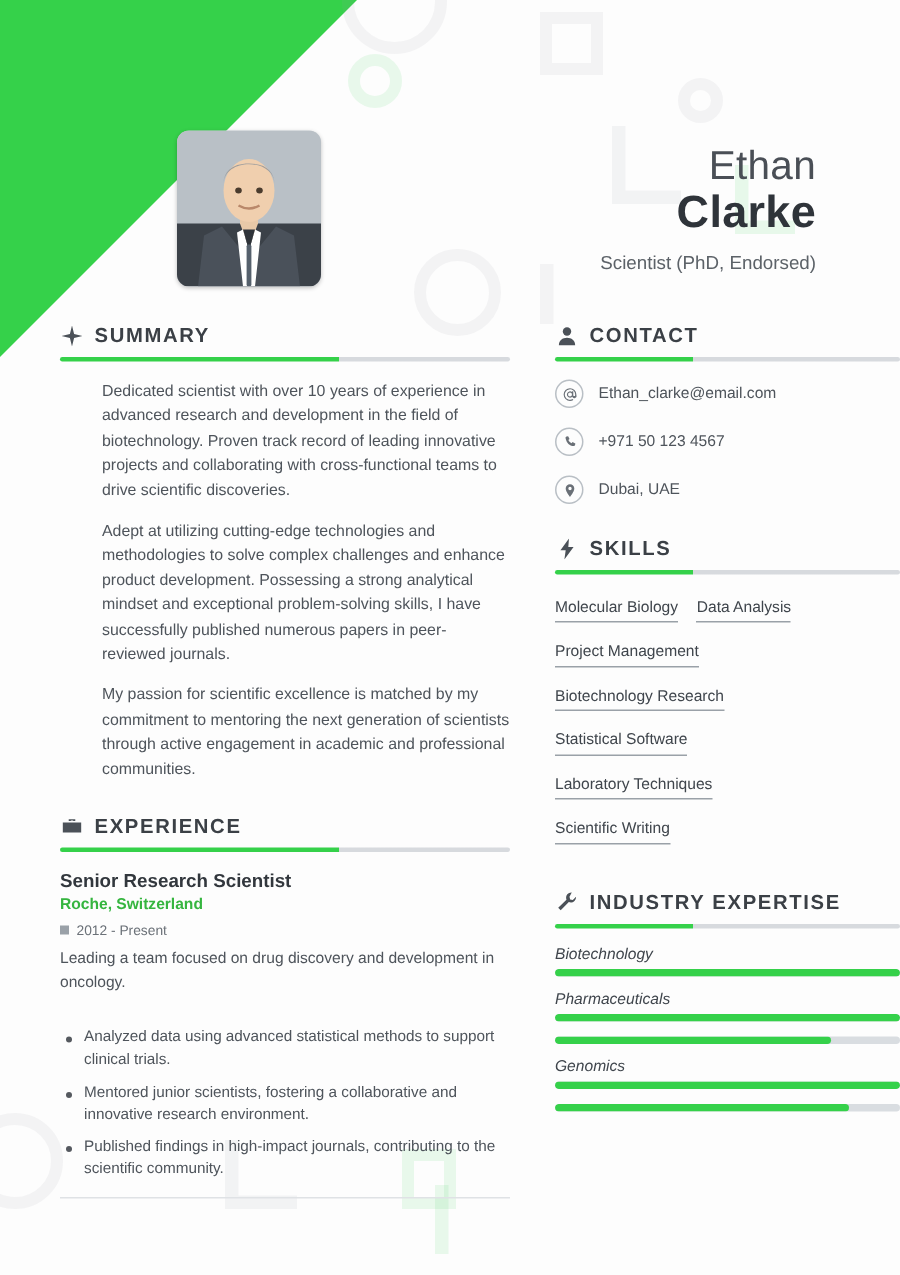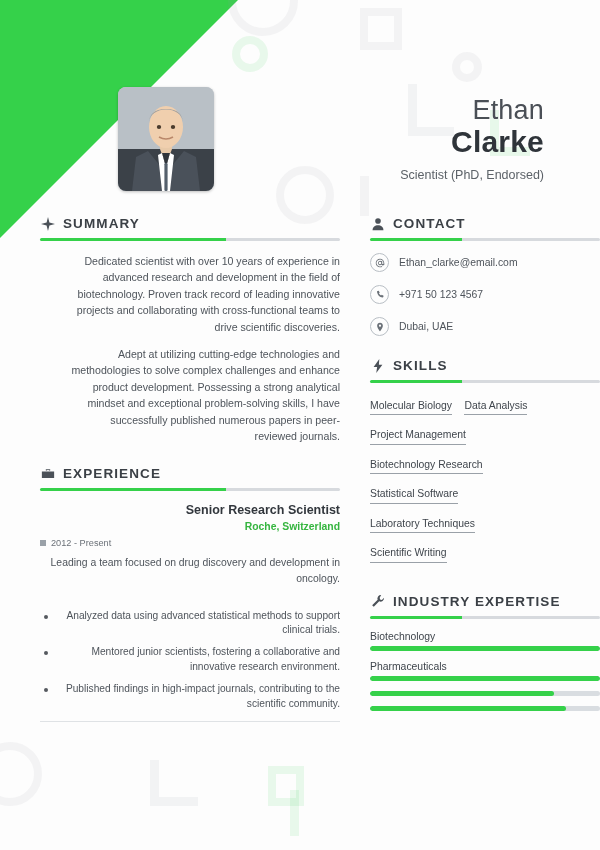--- a/index.html
+++ b/index.html
@@ -83,21 +83,21 @@
     color: #5c6268;
   }
 
   
   .body {
     position: relative;
     display: flex;
     padding: 16px 40px 0 40px;
     gap: 30px;
   }
-  .col-left { width: 300px; flex: none; text-align: right; }
+  .col-left { width: 300px; flex: none; }
   .col-right { width: 230px; flex: none; }
 
   .section { margin-bottom: 22px; }
   .sec-head {
     display: flex;
     align-items: center;
     gap: 8px;
     margin-bottom: 7px;
   }
   .sec-icon { width: 15px; height: 15px; color:#4b5158; display:flex; align-items:center; justify-content:center;}
@@ -149,21 +149,21 @@
     font-size: 10.4px;
     color: #3f454c;
     border-bottom: 1.6px solid #9aa1a8;
     padding-bottom: 2px;
     margin: 0 8px 9px 0;
     line-height: 1.2;
   }
 
   
   .exp-item { margin-bottom: 10px; }
-  .exp-label { font-size: 10.4px; color: #3f454c; margin-bottom: 4px; }
+  .exp-label { font-size: 10.4px; color: #3f454c; margin-bottom: 4px; font-style: italic; }
   .exp-track {
     height: 5px;
     background: #d9dde1;
     border-radius: 3px;
     overflow: hidden;
   }
   .exp-fill {
     height: 100%;
     background: #35d14a;
     border-radius: 3px;
@@ -268,20 +268,21 @@
           <span class="sec-icon">
             <svg viewBox="0 0 16 16">
                 <path d="M8 0 L9.6 6.4 L16 8 L9.6 9.6 L8 16 L6.4 9.6 L0 8 L6.4 6.4 Z"></path>
               </svg>
           </span>
           <span class="sec-title">SUMMARY</span>
         </div>
         <div class="sec-rule"></div>
         <p class="para">Dedicated scientist with over 10 years of experience in advanced research and development in the field of biotechnology. Proven track record of leading innovative projects and collaborating with cross-functional teams to drive scientific discoveries.</p>
         <p class="para">Adept at utilizing cutting-edge technologies and methodologies to solve complex challenges and enhance product development. Possessing a strong analytical mindset and exceptional problem-solving skills, I have successfully published numerous papers in peer-reviewed journals.</p>
+        <p class="para">My passion for scientific excellence is matched by my commitment to mentoring the next generation of scientists through active engagement in academic and professional communities.</p>
       </div>
 
       <div class="section">
         <div class="sec-head">
           <span class="sec-icon">
             <svg viewBox="0 0 16 16">
                 <path d="M5.5 2.5h5v1.4h-1.6V3.5H7.1v0.4H5.5V2.5z M1 5h14v7.5H1V5z"></path>
               </svg>
           </span>
           <span class="sec-title">EXPERIENCE</span>
@@ -398,20 +399,26 @@
           <div class="exp-track">
             <div class="exp-fill" style="width: 100%;"></div>
           </div>
         </div>
         <div class="exp-item">
           <div class="exp-track">
             <div class="exp-fill" style="width: 80%;"></div>
           </div>
         </div>
         <div class="exp-item">
+          <div class="exp-label">Genomics</div>
+          <div class="exp-track">
+            <div class="exp-fill" style="width: 100%;"></div>
+          </div>
+        </div>
+        <div class="exp-item">
           <div class="exp-track">
             <div class="exp-fill" style="width: 85%;"></div>
           </div>
         </div>
       </div>
 
     </div>
   </div>
 </div>
 

